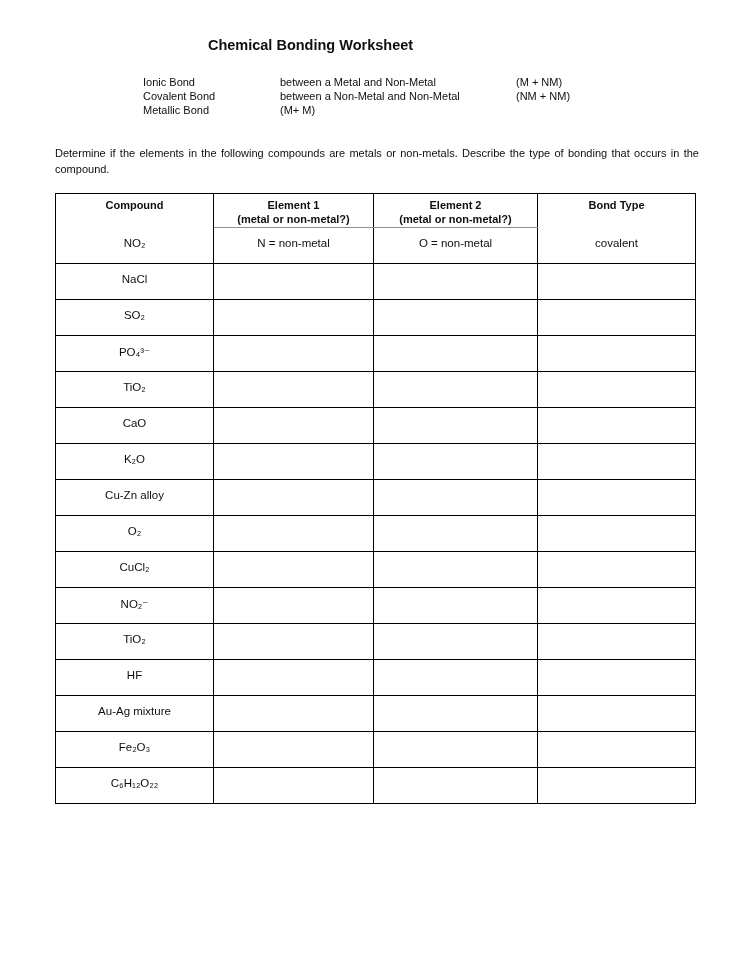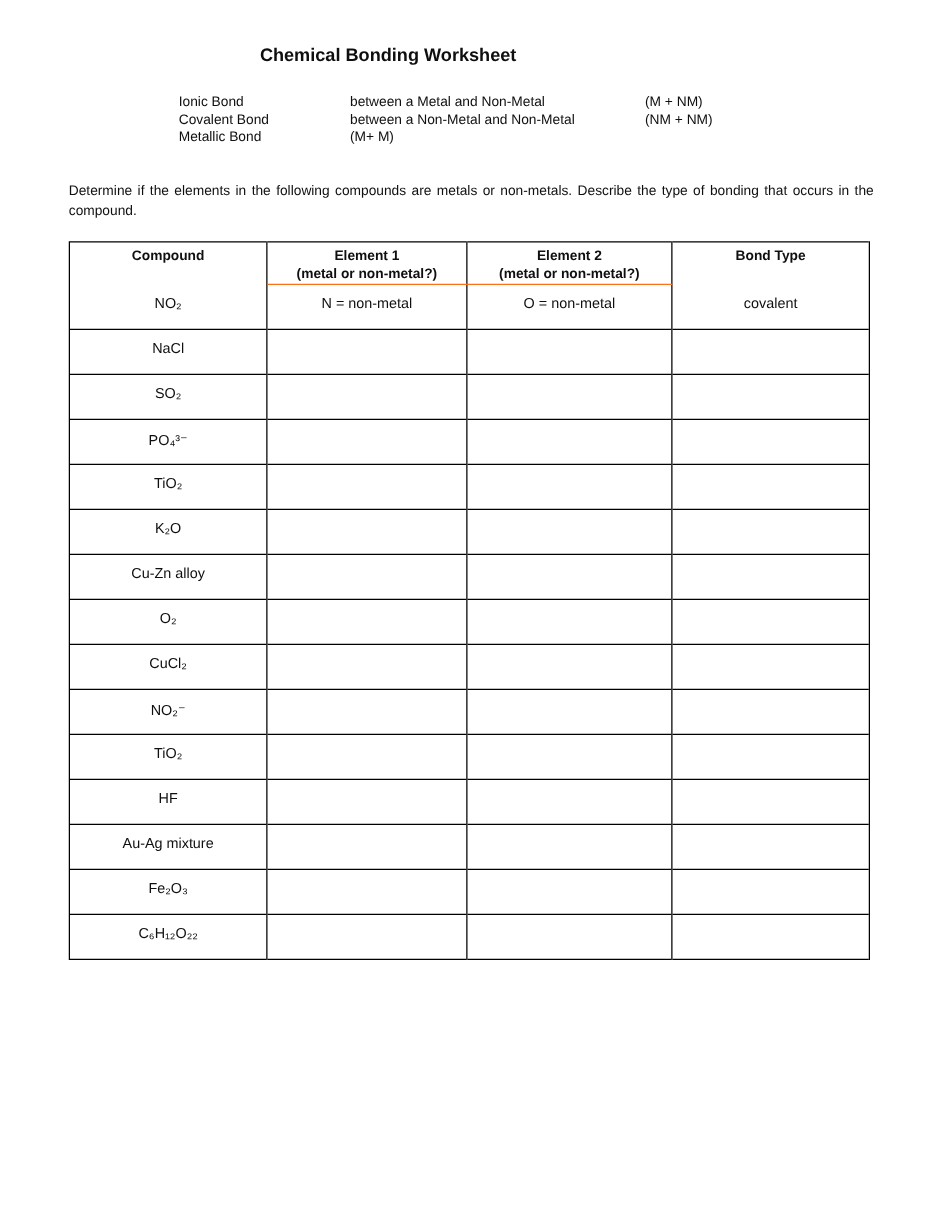--- a/index.html
+++ b/index.html
@@ -133,20 +133,26 @@
           <td></td>
           <td></td>
         </tr>
         <tr>
           <td>TiO₂</td>
           <td></td>
           <td></td>
           <td></td>
         </tr>
         <tr>
+          <td>CaO</td>
+          <td></td>
+          <td></td>
+          <td></td>
+        </tr>
+        <tr>
           <td>K₂O</td>
           <td></td>
           <td></td>
           <td></td>
         </tr>
         <tr>
           <td>Cu-Zn alloy</td>
           <td></td>
           <td></td>
           <td></td>

